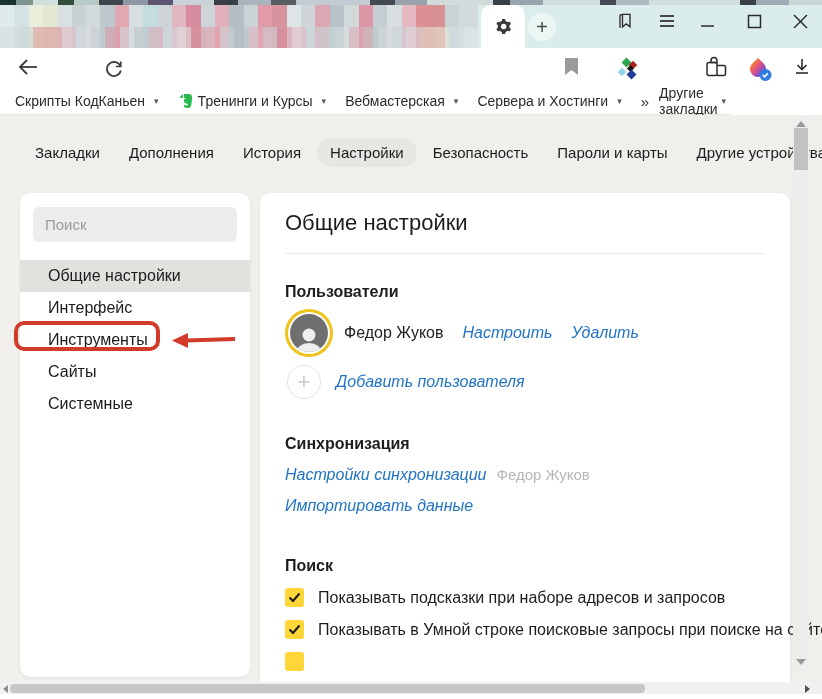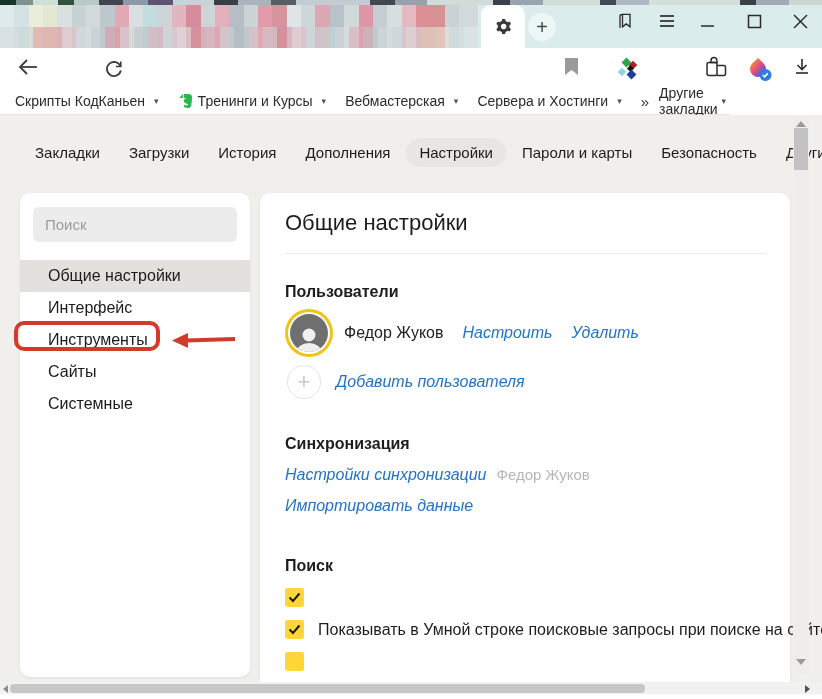--- a/index.html
+++ b/index.html
@@ -267,26 +267,25 @@
   <span class="bm-chevron">»</span>
   <span class="bm-other caret">
       <span>Другие закладки</span>
     </span>
 </div>
 
 <div class="page">
 
   <div class="nav-tabs">
     <span class="nav-tab">Закладки</span>
-    <span class="nav-tab">Загрузки</span>
+    <span class="nav-tab">Дополнения</span>
     <span class="nav-tab">История</span>
-    <span class="nav-tab">Дополнения</span>
     <span class="nav-tab active">Настройки</span>
+    <span class="nav-tab">Безопасность</span>
     <span class="nav-tab">Пароли и карты</span>
-    <span class="nav-tab">Безопасность</span>
     <span class="nav-tab">Другие устройства</span>
   </div>
 
   <div class="sidebar">
     <div class="search-box">
       <input type="text" placeholder="Поиск" style="">
     </div>
     <div class="side-item selected">Общие настройки</div>
     <div class="side-item">Интерфейс</div>
     <div class="side-item">
@@ -341,20 +340,21 @@
       </div>
 
       <div class="sec-search">
         <div class="sec-h">Поиск</div>
         <div class="chk-row">
           <span class="checkbox">
             <svg width="13" height="11" viewBox="0 0 13 11" fill="none" stroke="#1a1a1a" stroke-width="2">
               <path d="M1.5 5.5 5 9 11.5 1.5"></path>
             </svg>
           </span>
+          <span class="chk-label">Показывать подсказки при наборе адресов и запросов</span>
         </div>
         <div class="chk-row">
           <span class="checkbox">
             <svg width="13" height="11" viewBox="0 0 13 11" fill="none" stroke="#1a1a1a" stroke-width="2">
               <path d="M1.5 5.5 5 9 11.5 1.5"></path>
             </svg>
           </span>
           <span class="chk-label">Показывать в Умной строке поисковые запросы при поиске на сайте</span>
         </div>
         <div class="chk-row">

